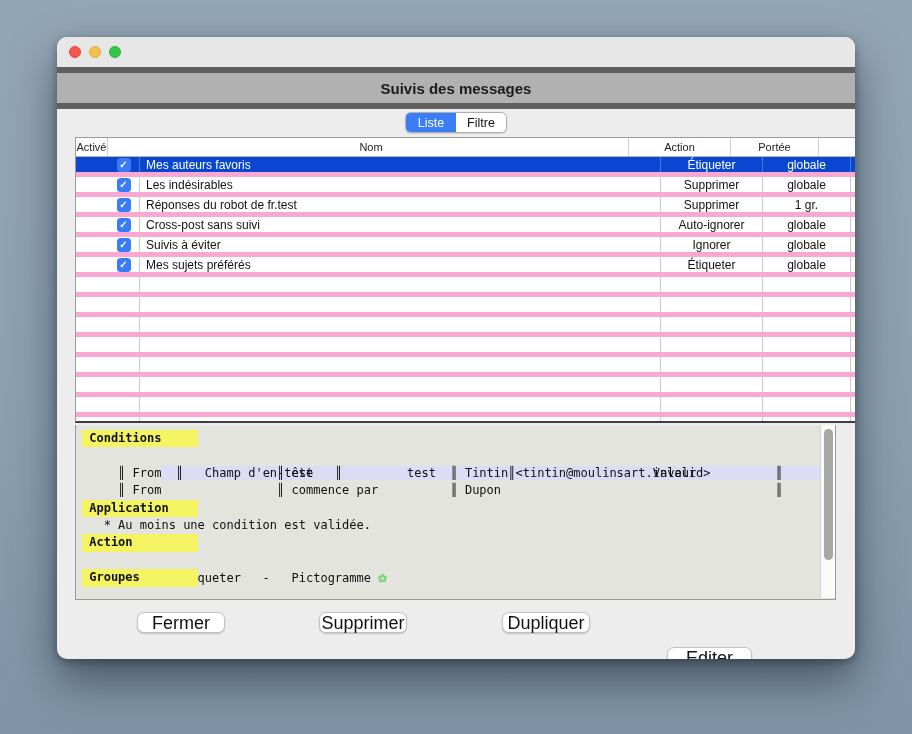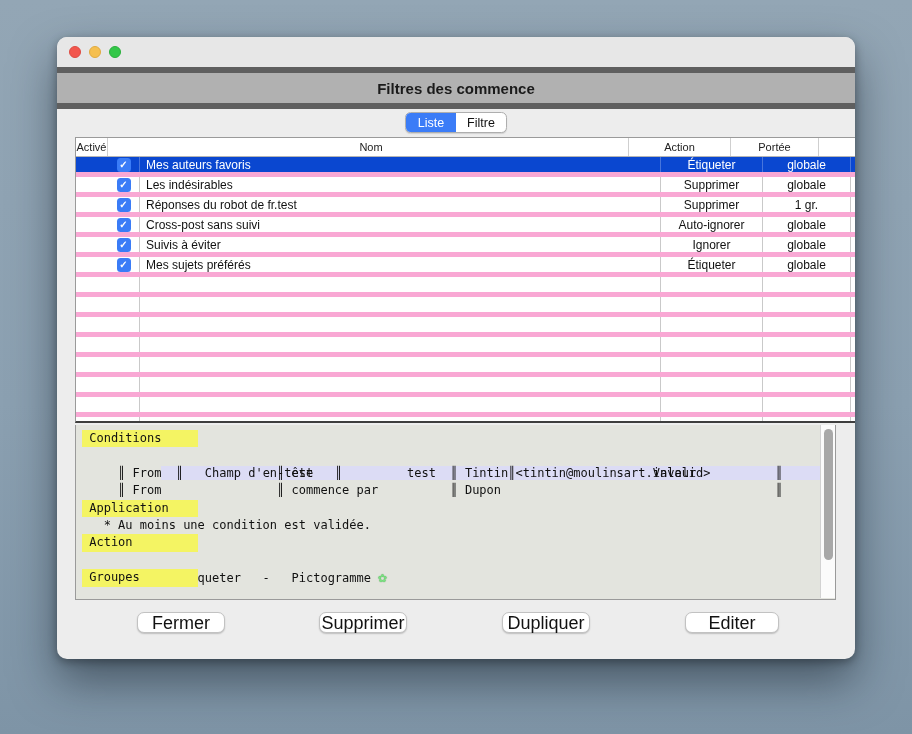--- a/index.html
+++ b/index.html
@@ -63,55 +63,55 @@
 
   
   .panel {
     position:absolute; left:18px; top:388px; width:761px; height:175px;
     background:#e3e4de; border:1px solid #9a9a9a; border-top:none;
     overflow:hidden; padding:5px 0 0 6px;
     font-family:"DejaVu Sans Mono", monospace; font-size:12px; color:#111;
   }
   .pline { height:17.4px; white-space:pre; line-height:17.4px; }
   .pre { white-space:pre; }
-  .hl-yel { background:#f4f463; display:inline-block; }
+  .hl-yel { background:#f4f463; display:inline-block;font-weight:bold; }
   .hl-lav { background:#dcdcf5; }
   .flower { color:#7ce083; font-size:14px; text-shadow:0 0 1px #2e8b2e; }
   .flower::after { content:"✿"; }
   .pscroll { position:absolute; top:0; right:0; width:15px; height:173px;
     background:#fbfbfb; border-left:1px solid #d2d2d2; }
   .pthumb { position:absolute; left:3px; top:4px; width:9px; height:131px;
     background:#a8a8a8; border-radius:4.5px; }
 
   
   .btn {
     position:absolute; top:575px; height:21px; background:#fff;
     border:1px solid #c2c2c2; border-radius:7px; font-size:18px; color:#111;
     font-family:"Liberation Sans", sans-serif;
     box-shadow:0 1px 1.5px rgba(0,0,0,.2); cursor:default;
   }
   .btn.b1 { left:80px;  width:88px; }
   .btn.b2 { left:262px; width:88px; }
   .btn.b3 { left:445px; width:88px; }
-  .btn.b4 { left:628px; width:94px; }
+  .btn.b4 { left:610px; width:85px;margin-top:35px; }
 </style>
 </head>
 <body>
 
 <div class="desktop">
   <div class="window">
 
     <div class="titlebar">
       <span class="tl red"></span>
       <span class="tl yellow"></span>
       <span class="tl green"></span>
     </div>
     <div class="stripe"></div>
     <div class="titleband">
-      <span>Filtres des commence</span>
+      <span>Suivis des messages</span>
     </div>
     <div class="stripe"></div>
 
     <div class="tabs">
       <div class="tab selected">Liste</div>
       <div class="tab">Filtre</div>
     </div>
 
     <div class="ftable">
       <div class="thead">

